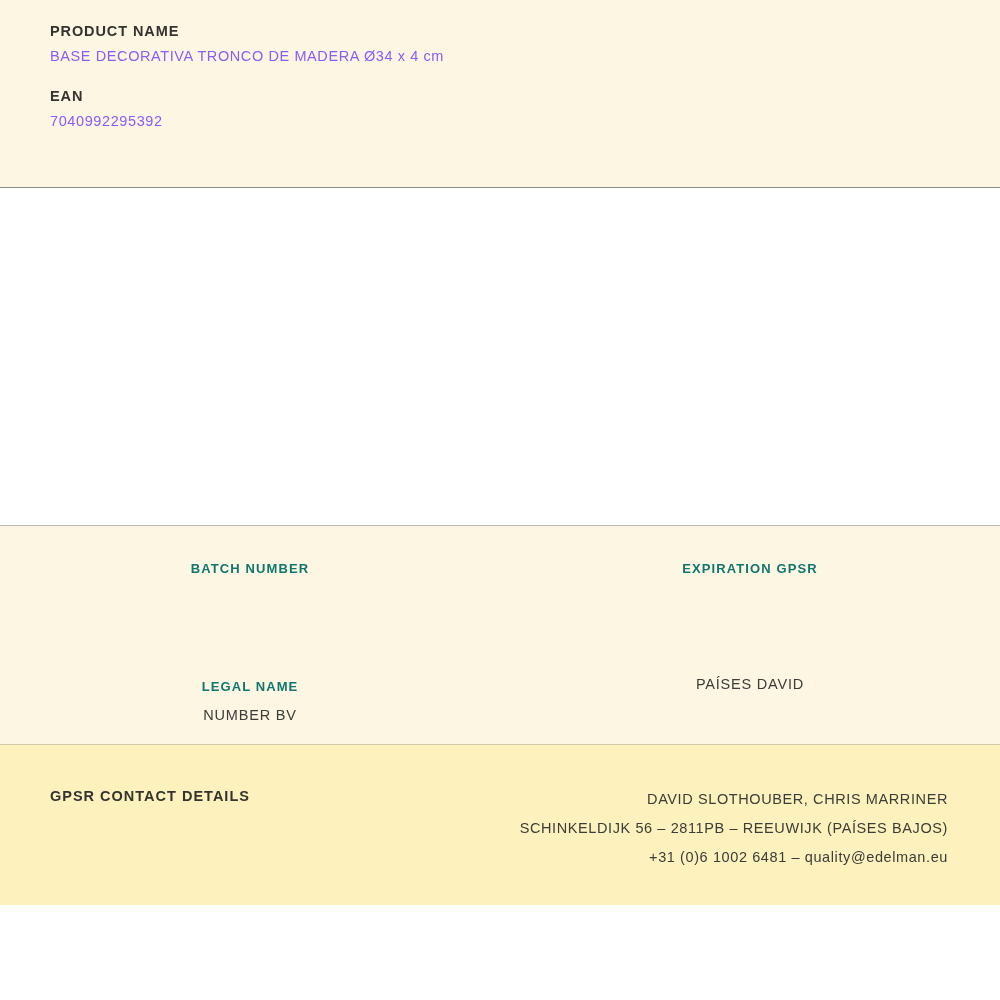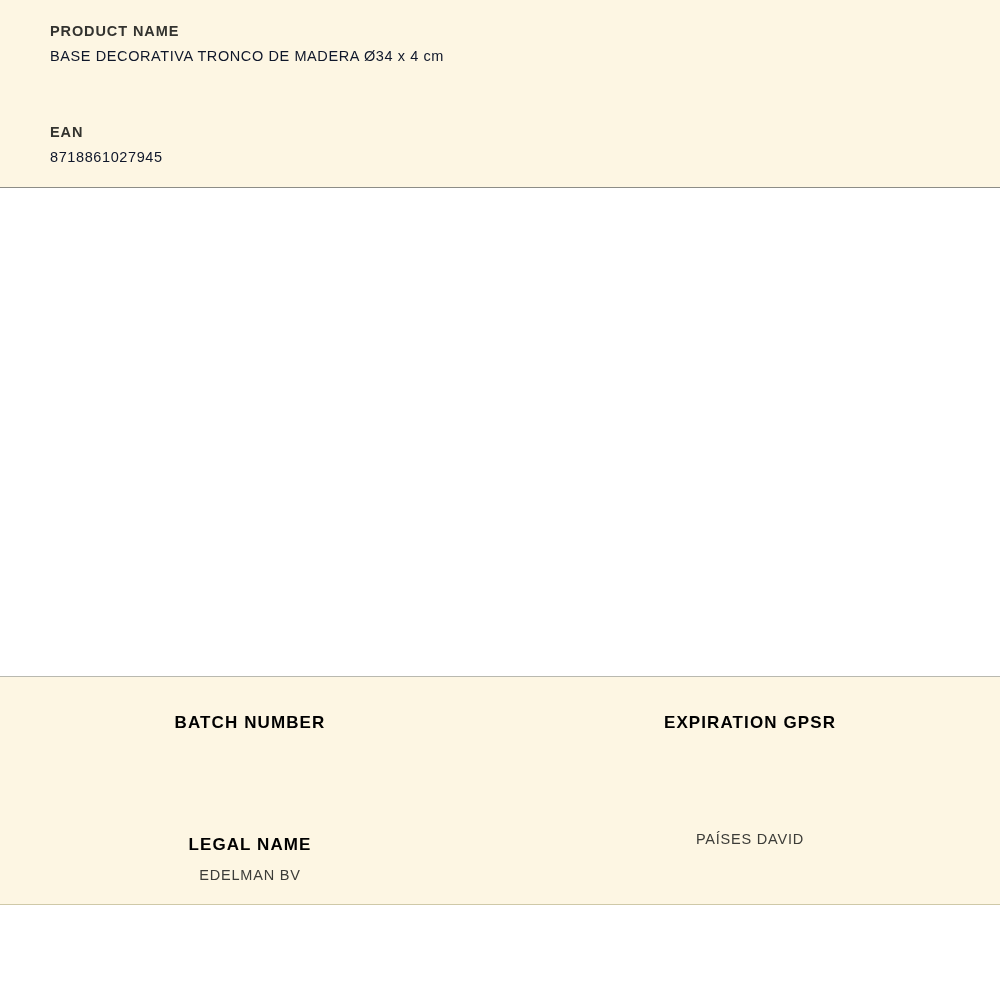--- a/index.html
+++ b/index.html
@@ -36,26 +36,26 @@
     font-weight: bold;
     letter-spacing: 0.9px;
     color: #33332f;
     margin: 0 0 9px 0;
     line-height: 1.1;
   }
   .field-value {
     font-size: 14.5px;
     font-weight: normal;
     letter-spacing: 0.6px;
-    color: #0f172a;
+    color: #8b5cf6;
     margin: 0;
     line-height: 1.1;
   }
   .field-group + .field-group {
-    margin-top: 60px;
+    margin-top: 24px;
   }
 
   
   .body-blank {
     background: #ffffff;
     flex: 1 1 auto;
     border-bottom: 1px solid #b9b9b0;
   }
 
   
@@ -69,24 +69,24 @@
     display: flex;
     width: 100%;
   }
   .grid-cell {
     flex: 1 1 50%;
     text-align: center;
     box-sizing: border-box;
     padding: 0 20px;
   }
   .grid-label {
-    font-size: 17px;
+    font-size: 13px;
     font-weight: bold;
     letter-spacing: 1.1px;
-    color: #000000;
+    color: #0f766e;
     line-height: 1.15;
     margin: 12px;
   }
   .grid-value {
     font-size: 14.5px;
     letter-spacing: 0.8px;
     color: #3c3c38;
     line-height: 1.15;
     margin: 8px 0 0 0;
     min-height: 17px;
@@ -132,42 +132,50 @@
 
 <div class="sheet">
 
   <div class="top-block">
     <div class="field-group">
       <p class="field-label">PRODUCT NAME</p>
       <p class="field-value">BASE DECORATIVA TRONCO DE MADERA Ø34 x 4 cm</p>
     </div>
     <div class="field-group">
       <p class="field-label">EAN</p>
-      <p class="field-value">8718861027945</p>
+      <p class="field-value">7040992295392</p>
     </div>
   </div>
 
   <div class="body-blank"></div>
 
   <div class="info-grid">
     <div class="grid-row first">
       <div class="grid-cell">
         <p class="grid-label">BATCH NUMBER</p>
         <p class="grid-value"></p>
       </div>
       <div class="grid-cell">
         <p class="grid-label">EXPIRATION GPSR</p>
         <p class="grid-value"></p>
       </div>
     </div>
     <div class="grid-row second">
       <div class="grid-cell">
         <p class="grid-label">LEGAL NAME</p>
-        <p class="grid-value">EDELMAN BV</p>
+        <p class="grid-value">NUMBER BV</p>
       </div>
       <div class="grid-cell">
         <p class="grid-value">PAÍSES DAVID</p>
       </div>
     </div>
   </div>
 
+  <div class="gpsr">
+    <div class="gpsr-label">GPSR CONTACT DETAILS</div>
+    <div class="gpsr-details">
+      <div>DAVID SLOTHOUBER, CHRIS MARRINER</div>
+      <div>SCHINKELDIJK 56 – 2811PB – REEUWIJK (PAÍSES BAJOS)</div>
+      <div>+31 (0)6 1002 6481 – quality@edelman.eu</div>
+    </div>
+  </div>
 
 </div>
 
 </body></html>

